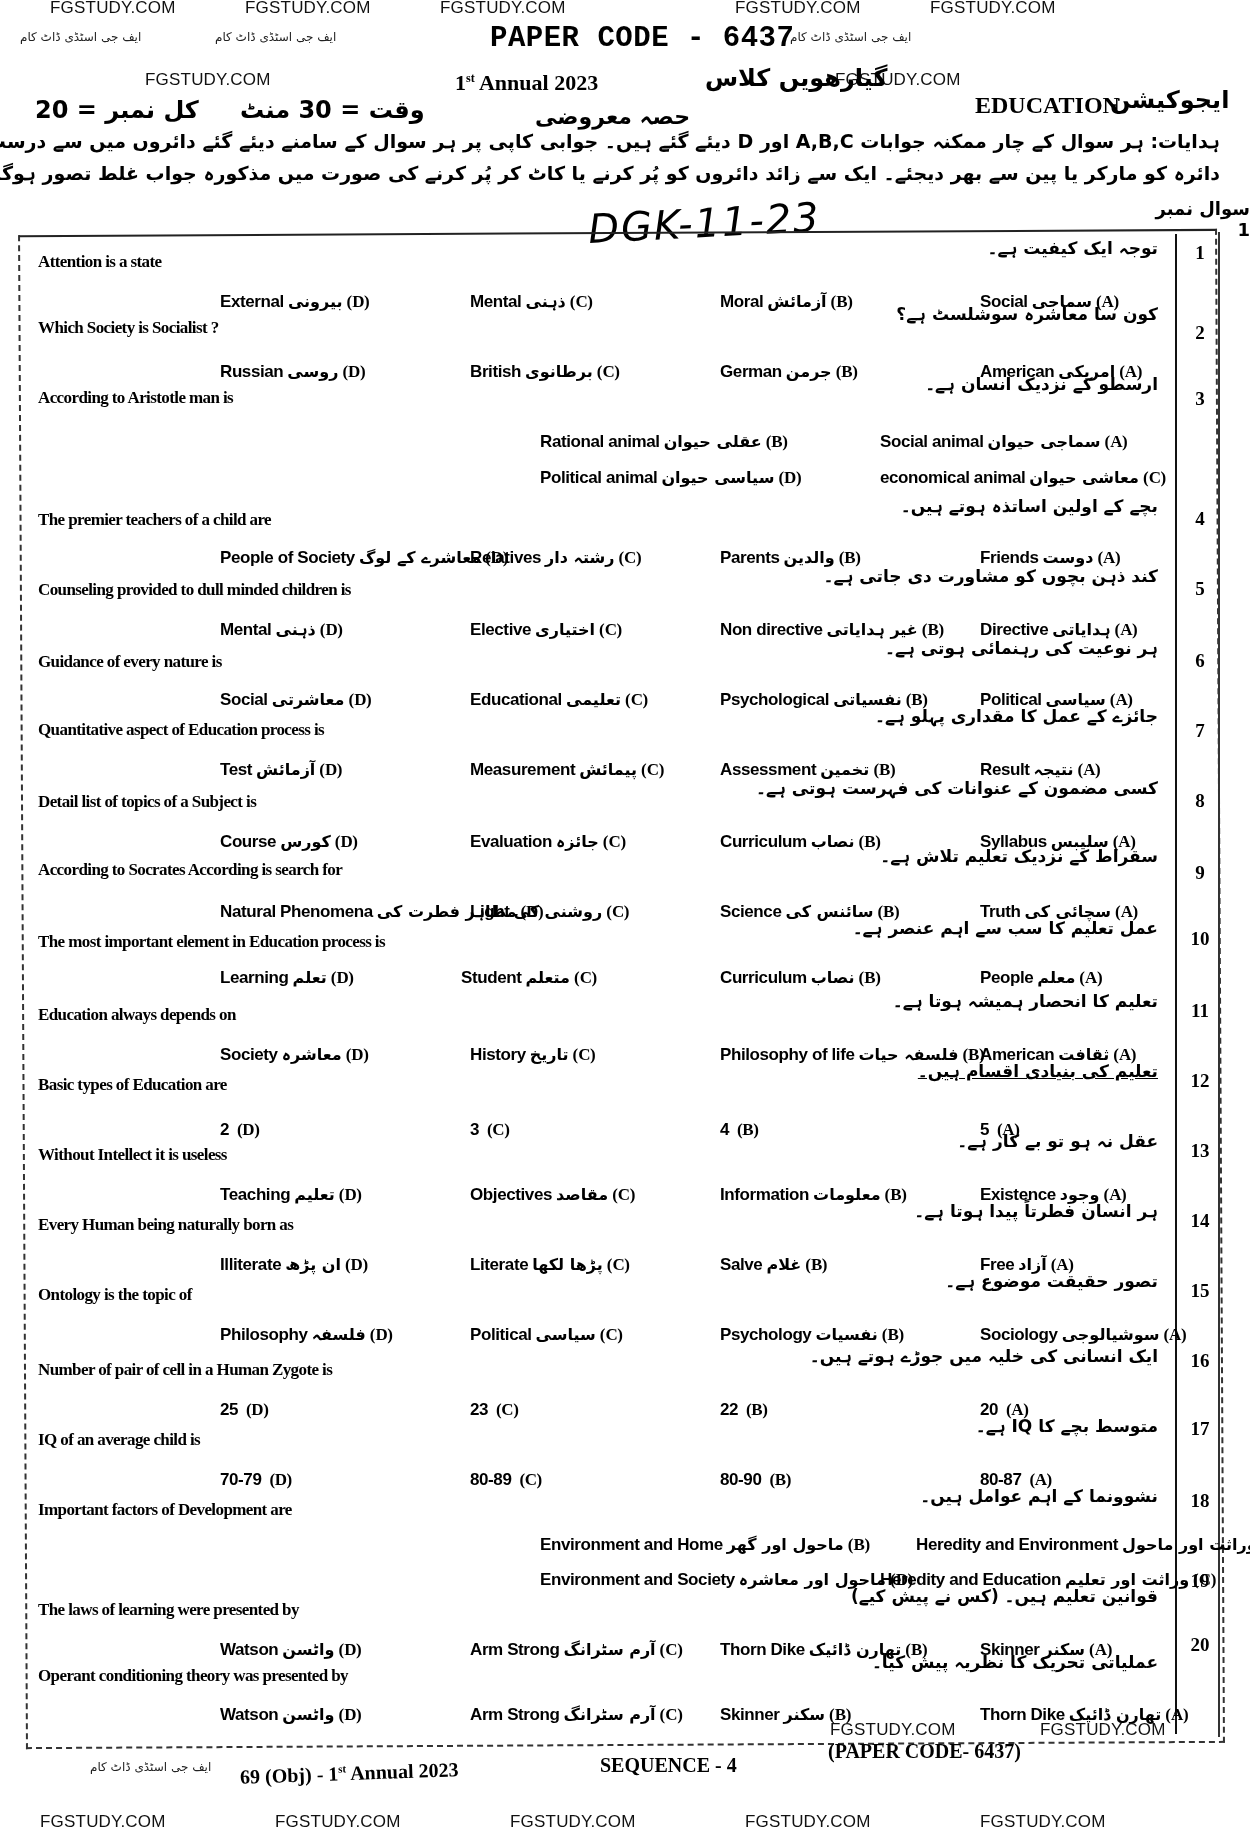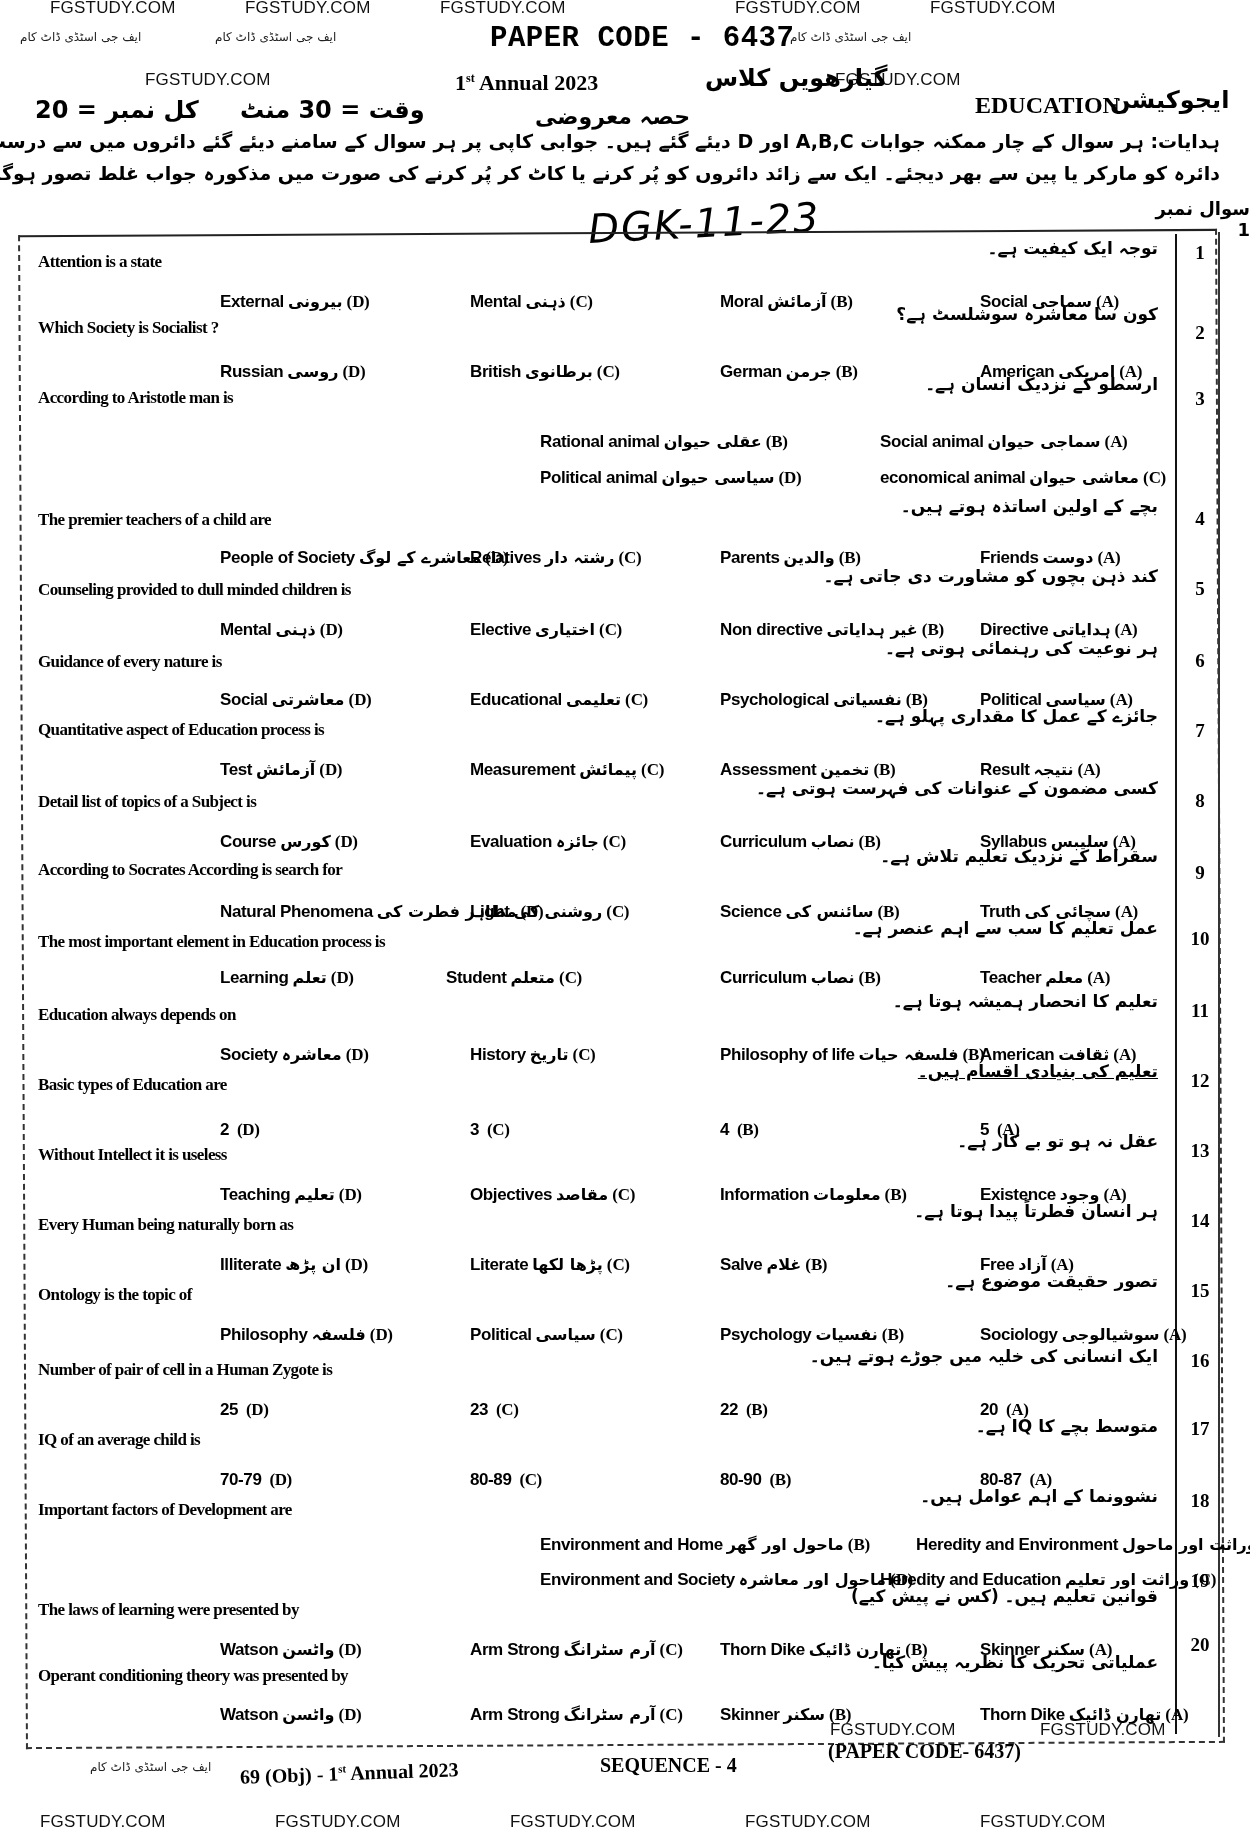--- a/index.html
+++ b/index.html
@@ -123,23 +123,23 @@
     <div class="qnum" style="top: 862px;">9</div>
     <div class="q-en" style="top: 860px;">According to Socrates According is search for</div>
     <div class="q-ur" style="top: 846px;">سقراط کے نزدیک تعلیم تلاش ہے۔</div>
     <div class="opt" style="left: 980px; top: 902px;"><span class="ol">Truth</span><span class="ou">سچائی کی</span><span>(A)</span></div>
     <div class="opt" style="left: 720px; top: 902px;"><span class="ol">Science</span><span class="ou">سائنس کی</span><span>(B)</span></div>
     <div class="opt" style="left: 470px; top: 902px;"><span class="ol">Light</span><span class="ou">روشنی کی</span><span>(C)</span></div>
     <div class="opt" style="left: 220px; top: 902px;"><span class="ol">Natural Phenomena</span><span class="ou">مظاہر فطرت کی</span><span>(D)</span></div>
     <div class="qnum" style="top: 928px;">10</div>
     <div class="q-en" style="top: 932px;">The most important element in Education process is</div>
     <div class="q-ur" style="top: 918px;">عمل تعلیم کا سب سے اہم عنصر ہے۔</div>
-    <div class="opt" style="left: 980px; top: 968px;"><span class="ol">Teacher</span><span class="ou">معلم</span><span>(A)</span></div>
+    <div class="opt" style="left: 980px; top: 968px;"><span class="ol">People</span><span class="ou">معلم</span><span>(A)</span></div>
     <div class="opt" style="left: 720px; top: 968px;"><span class="ol">Curriculum</span><span class="ou">نصاب</span><span>(B)</span></div>
-    <div class="opt" style="left: 446px; top: 968px;"><span class="ol">Student</span><span class="ou">متعلم</span><span>(C)</span></div>
+    <div class="opt" style="left: 461px; top: 968px;"><span class="ol">Student</span><span class="ou">متعلم</span><span>(C)</span></div>
     <div class="opt" style="left: 220px; top: 968px;"><span class="ol">Learning</span><span class="ou">تعلم</span><span>(D)</span></div>
     <div class="qnum" style="top: 1000px;">11</div>
     <div class="q-en" style="top: 1005px;">Education always depends on</div>
     <div class="q-ur" style="top: 991px;">تعلیم کا انحصار ہمیشہ ہوتا ہے۔</div>
     <div class="opt" style="left: 980px; top: 1045px;"><span class="ol">American</span><span class="ou">ثقافت</span><span>(A)</span></div>
     <div class="opt" style="left: 720px; top: 1045px;"><span class="ol">Philosophy of life</span><span class="ou">فلسفہ حیات</span><span>(B)</span></div>
     <div class="opt" style="left: 470px; top: 1045px;"><span class="ol">History</span><span class="ou">تاریخ</span><span>(C)</span></div>
     <div class="opt" style="left: 220px; top: 1045px;"><span class="ol">Society</span><span class="ou">معاشرہ</span><span>(D)</span></div>
     <div class="qnum" style="top: 1070px;">12</div>
     <div class="q-en" style="top: 1075px;">Basic types of Education are</div>

